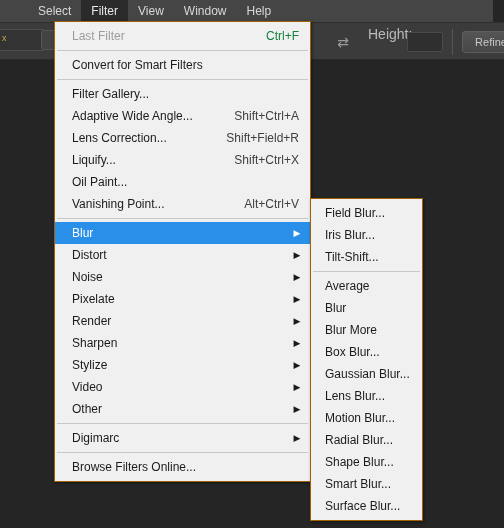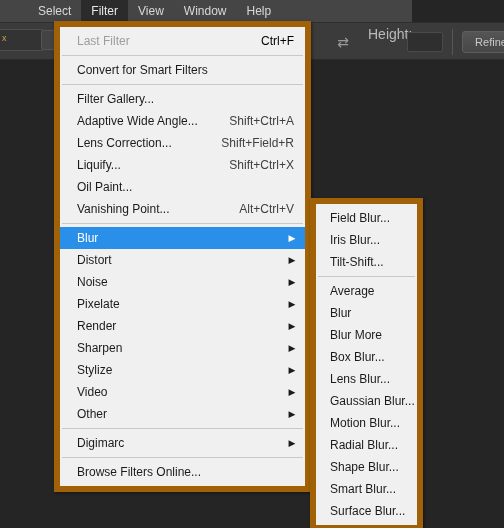--- a/index.html
+++ b/index.html
@@ -13,21 +13,21 @@
     font-family: "Liberation Sans", sans-serif;
     overflow: hidden;
     position: relative;
     -webkit-font-smoothing: antialiased;
   }
 
   
   #menubar {
     position: absolute;
     left: 0; top: 0;
-    width: 412px; height: 22px;
+    width: 493px; height: 22px;
     background: #454545;
     display: flex;
     align-items: center;
     padding-left: 28px;
     box-sizing: border-box;
   }
   .menubar-item {
     color: #d8d8d8;
     font-size: 12px;
     line-height: 22px;
@@ -124,21 +124,21 @@
     text-align: center;
     box-sizing: border-box;
     white-space: nowrap;
     overflow: hidden;
   }
 
   
   .menu-panel {
     position: absolute;
     background: #f0f0f0;
-    border: 6px solid #a16207;
+    border: 1px solid #a16207;
     box-sizing: border-box;
     box-shadow: 1px 1px 3px rgba(0,0,0,0.45);
     font-size: 12px;
     color: #1a1a1a;
     z-index: 10;
   }
   #filter-menu {
     left: 54px; top: 21px;
     width: 257px;
   }
@@ -163,21 +163,21 @@
     background: #2a8fe8;
     color: #ffffff;
   }
   .menu-item .shortcut {
     position: absolute;
     right: 11px;
     top: 0;
     color: #404040;
     font-size: 12px;
   }
-  .menu-item.disabled .shortcut { color: #000000; margin-left: 40px; }
+  .menu-item.disabled .shortcut { color: #15803d; margin-left: 40px; }
   .menu-item .arrow {
     position: absolute;
     right: 9px;
     top: 0;
     width: 8px;
     text-align: center;
     font-size: 9px;
     color: #1b1b1b;
     line-height: 22px;
   }
@@ -243,21 +243,21 @@
 <div class="menu-panel" id="blur-submenu">
   <div class="menu-inner" id="blur-submenu-inner">
       <div class="menu-item"><span>Field Blur...</span></div>
       <div class="menu-item"><span>Iris Blur...</span></div>
       <div class="menu-item"><span>Tilt-Shift...</span></div>
       <div class="menu-sep"></div>
       <div class="menu-item"><span>Average</span></div>
       <div class="menu-item"><span>Blur</span></div>
       <div class="menu-item"><span>Blur More</span></div>
       <div class="menu-item"><span>Box Blur...</span></div>
+      <div class="menu-item"><span>Gaussian Blur...</span></div>
       <div class="menu-item"><span>Lens Blur...</span></div>
-      <div class="menu-item"><span>Gaussian Blur...</span></div>
       <div class="menu-item"><span>Motion Blur...</span></div>
       <div class="menu-item"><span>Radial Blur...</span></div>
       <div class="menu-item"><span>Shape Blur...</span></div>
       <div class="menu-item"><span>Smart Blur...</span></div>
       <div class="menu-item"><span>Surface Blur...</span></div>
     </div>
 </div>
 
 </body></html>

